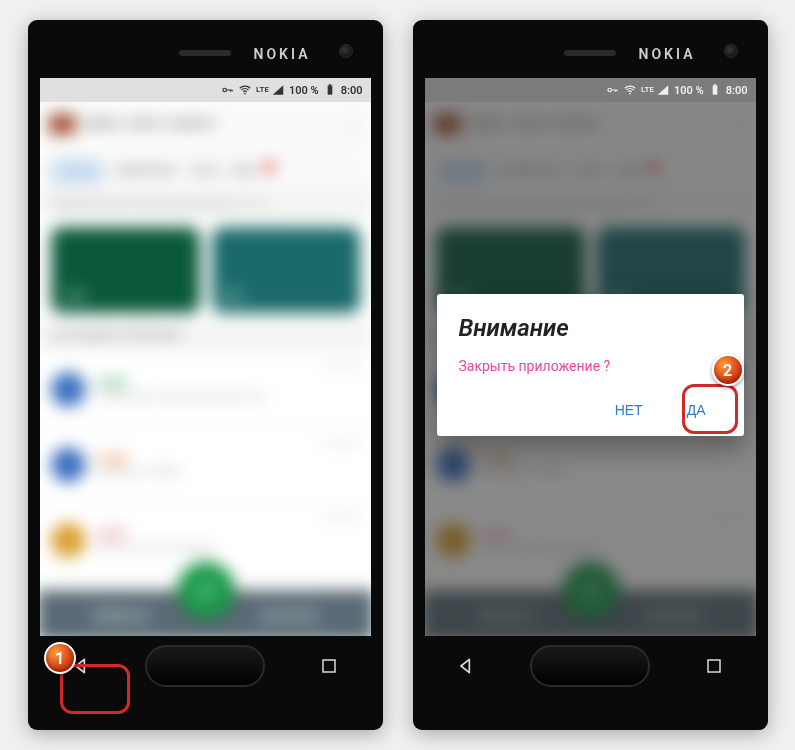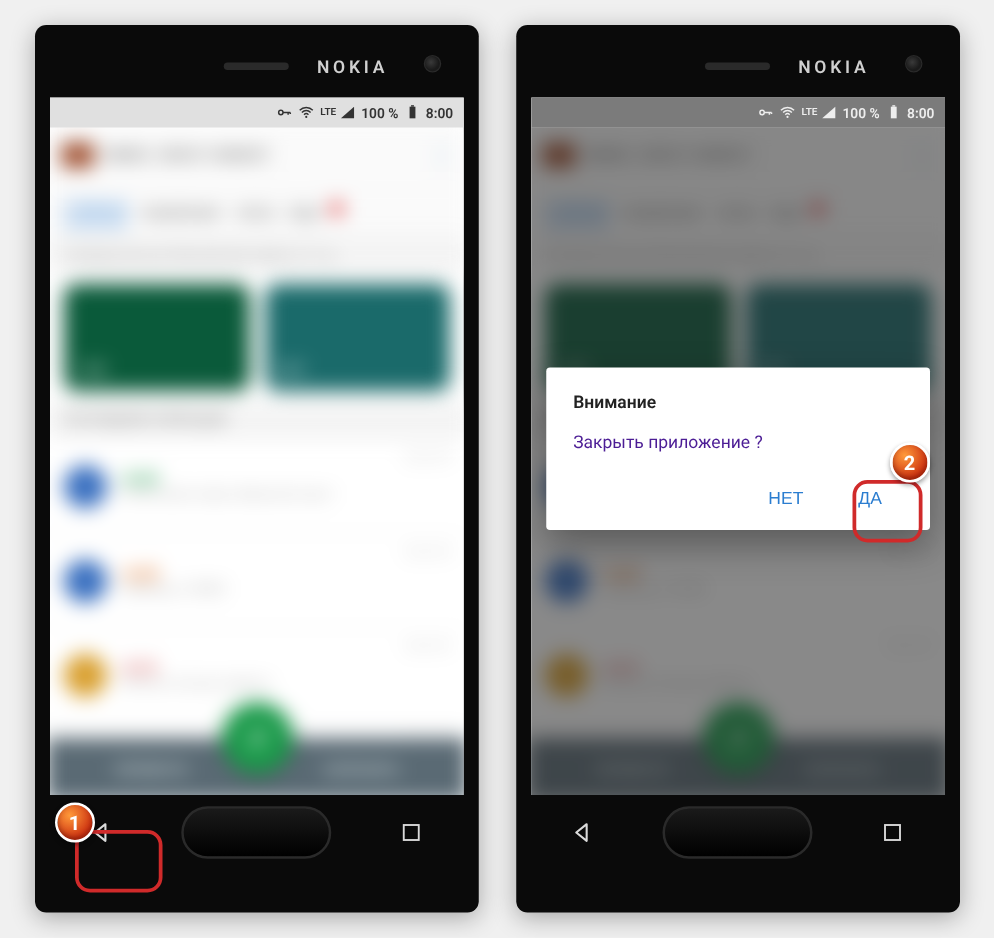--- a/index.html
+++ b/index.html
@@ -264,28 +264,29 @@
     left: 12px;
     right: 12px;
     top: 216px;
     background: #fff;
     border-radius: 3px;
     box-shadow: 0 12px 30px rgba(0,0,0,0.35);
     z-index: 8;
     padding: 20px 22px 8px 22px;
   }
   .dialog-title {
-    font-size: 14px;
+    font-size: 24px;
     font-weight: 600;
     color: #222;
     margin-bottom: 16px;
+    font-style: italic;
   }
   .dialog-msg {
     font-size: 14px;
-    color: #4c1d95;
+    color: #ec4899;
     margin-bottom: 18px;
   }
   .dialog-actions {
     display: flex;
     justify-content: flex-end;
     gap: 12px;
     align-items: center;
   }
   .dlg-btn {
     padding: 10px 16px;

